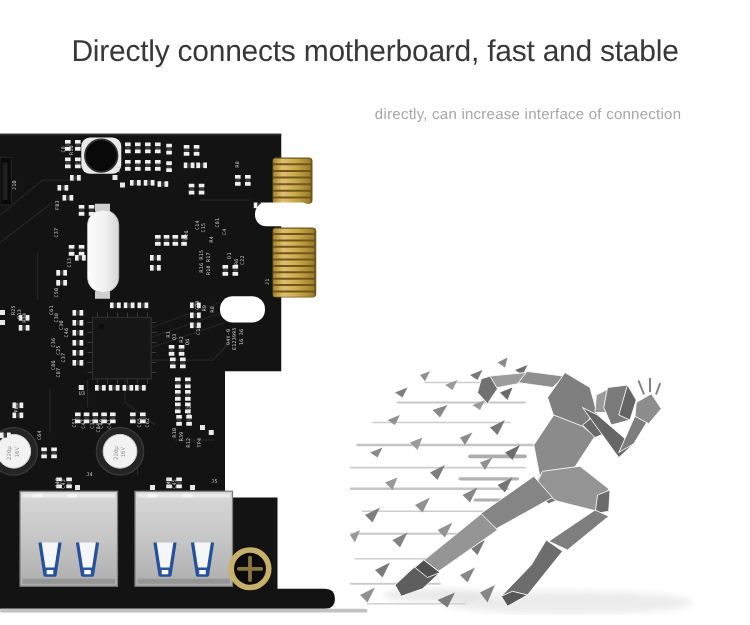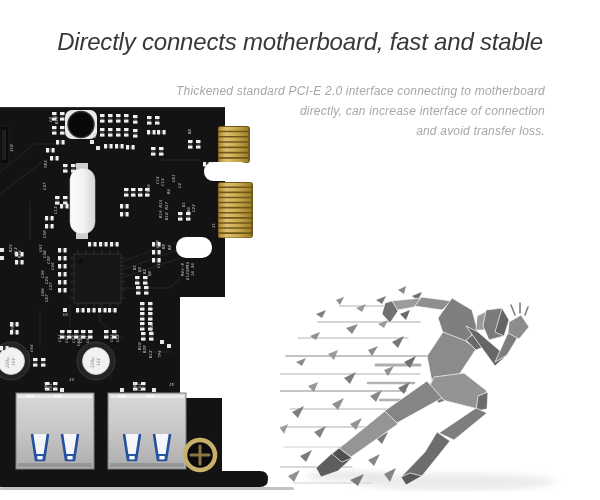--- a/index.html
+++ b/index.html
@@ -1,39 +1,37 @@
 <!DOCTYPE html>
 <html><head>
 <meta charset="utf-8">
 <style>
   html,body{margin:0;padding:0;background:#ffffff;}
   .stage{position:relative;width:600px;height:492px;background:#ffffff;overflow:hidden;
-         font-family:"Liberation Sans",sans-serif;font-style:italic;}
+         font-family:"Liberation Sans",sans-serif;}
   .headline{position:absolute;top:28px;left:0;width:600px;text-align:center;
             font-size:24px;font-weight:300;letter-spacing:-0.2px;color:#383838;margin:0;}
   .desc{position:absolute;top:81px;right:55px;text-align:right;color:#a7a7a7;
         font-size:12px;line-height:20px;letter-spacing:0.2px;}
   .desc div{white-space:nowrap;}
   #pcb-svg{position:absolute;left:0;top:100px;}
   #runner-svg{position:absolute;left:280px;top:270px;}
   .silk{font-family:"DejaVu Sans Mono",monospace;font-size:4px;fill:#c9c9c9;letter-spacing:0.2px;}
   .capmark{font-family:"DejaVu Sans Mono",monospace;font-size:4.6px;fill:#8f8f8f;}
   .runner-poly{stroke:#ffffff;stroke-width:0.7;stroke-linejoin:round;}
 </style>
 </head>
 <body>
 
 <div class="stage">
 
   <h1 class="headline">Directly connects motherboard, fast and stable</h1>
 
   <div class="desc">
-    <div>Thickened standard PCI-E 2.0 interface connecting to motherboard</div>
     <div>directly, can increase interface of connection</div>
-    <div>and avoid transfer loss.</div>
   </div>
 
   <svg id="pcb-svg" width="300" height="400" viewBox="0 0 300 400">
     <defs>
       <linearGradient id="goldGrad" x1="0" y1="0" x2="1" y2="0">
         <stop offset="0" stop-color="#a8842f"></stop>
         <stop offset="0.25" stop-color="#dfc070"></stop>
         <stop offset="0.6" stop-color="#c9a84c"></stop>
         <stop offset="1" stop-color="#9a7b28"></stop>
       </linearGradient>

